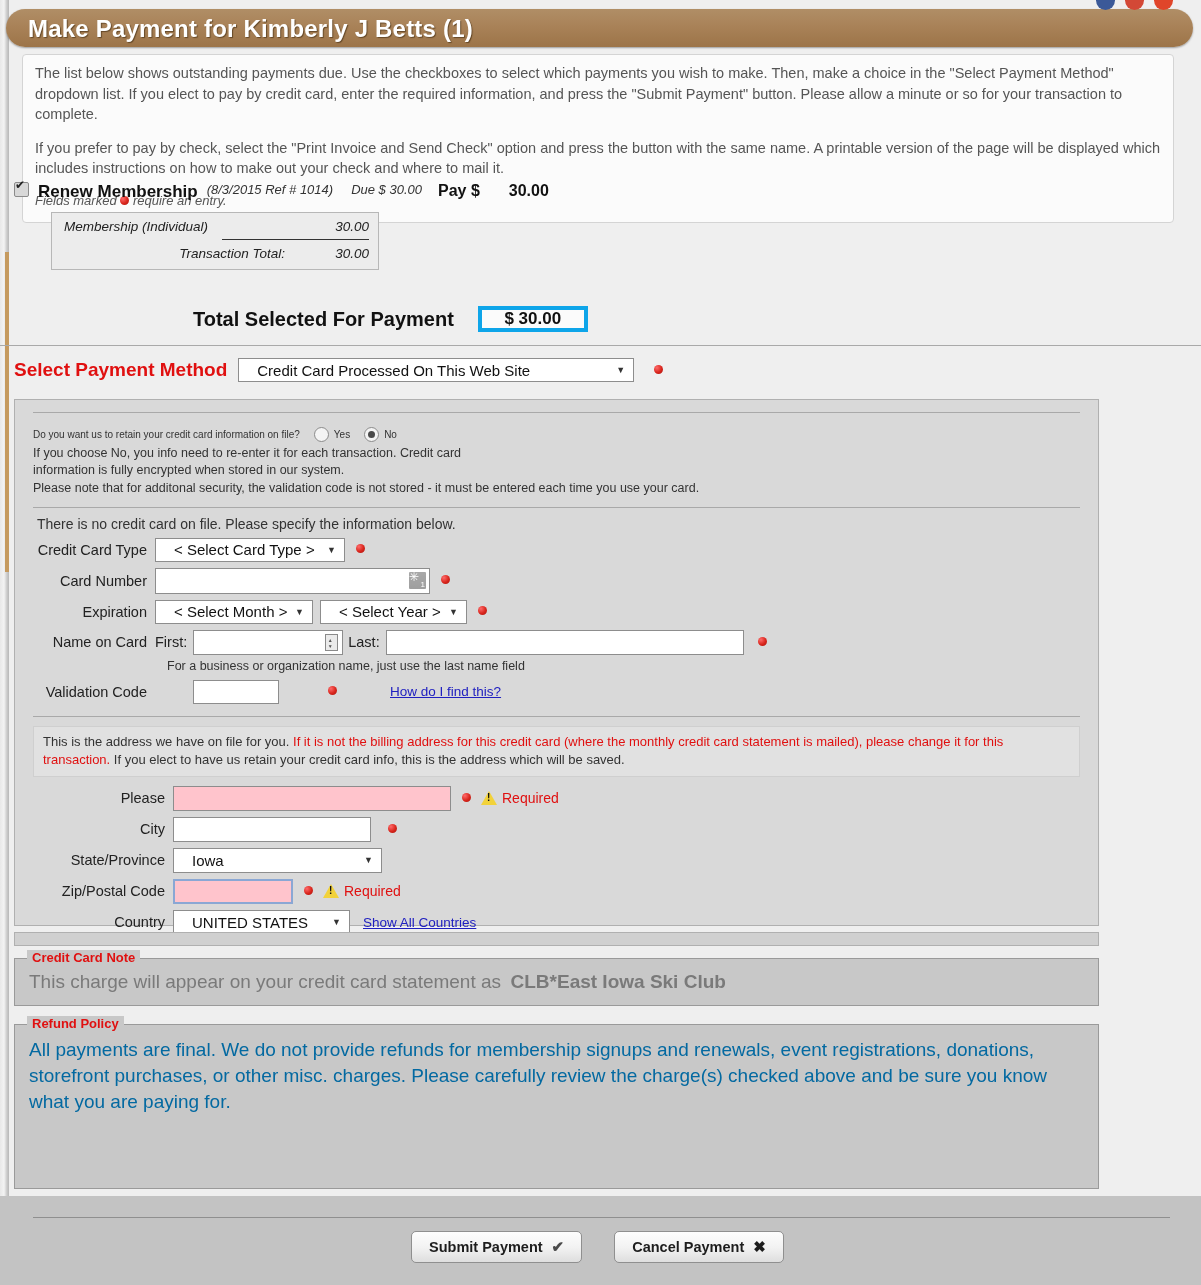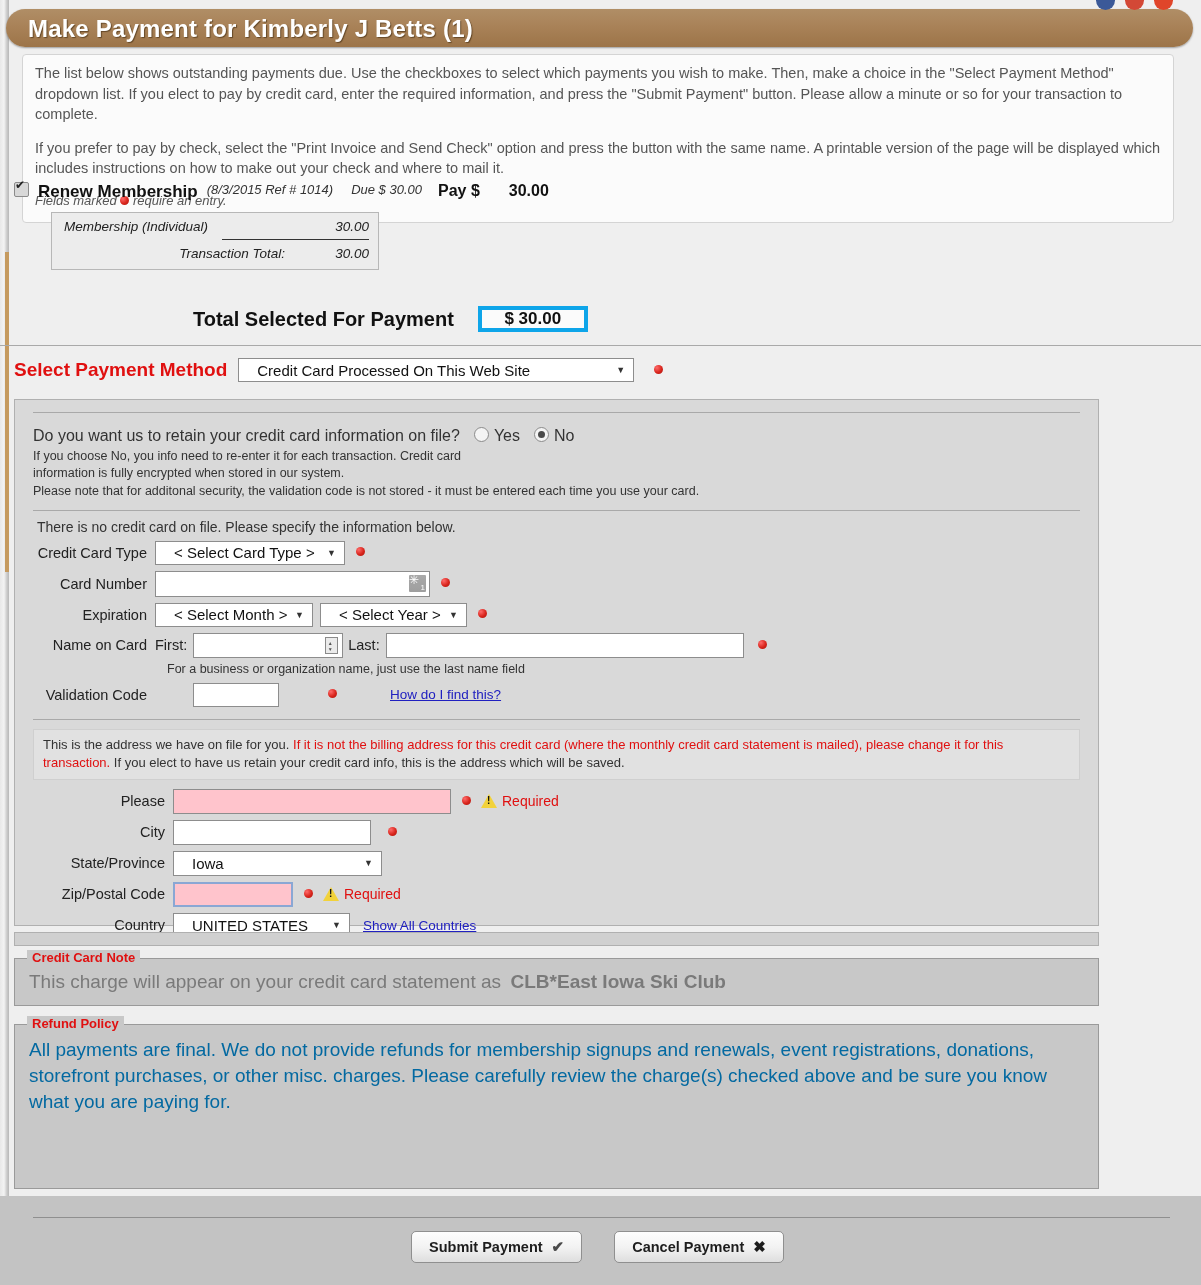--- a/index.html
+++ b/index.html
@@ -249,22 +249,22 @@
     height: 527px;
     background: #d9d9d9;
     border: 1px solid #b0b0b0;
     box-sizing: border-box;
   }
   .panel-rule {
     height: 1px; background: #a9a9a9;
   }
   .retain-block { padding: 14px 18px 0 18px; }
   .retain-q {
-    display: flex; align-items: flex-start;
-    font-size: 16px; color: #333;
+    display: flex; align-items: center;
+    font-size: 10px; color: #333;
   }
   .radio {
     width: 13px; height: 13px;
     border-radius: 50%;
     border: 1px solid #8b8b8b;
     background: #f4f4f4;
     margin-left: 14px; margin-right: 5px;
     position: relative;
     display: inline-block;
     cursor: pointer;

